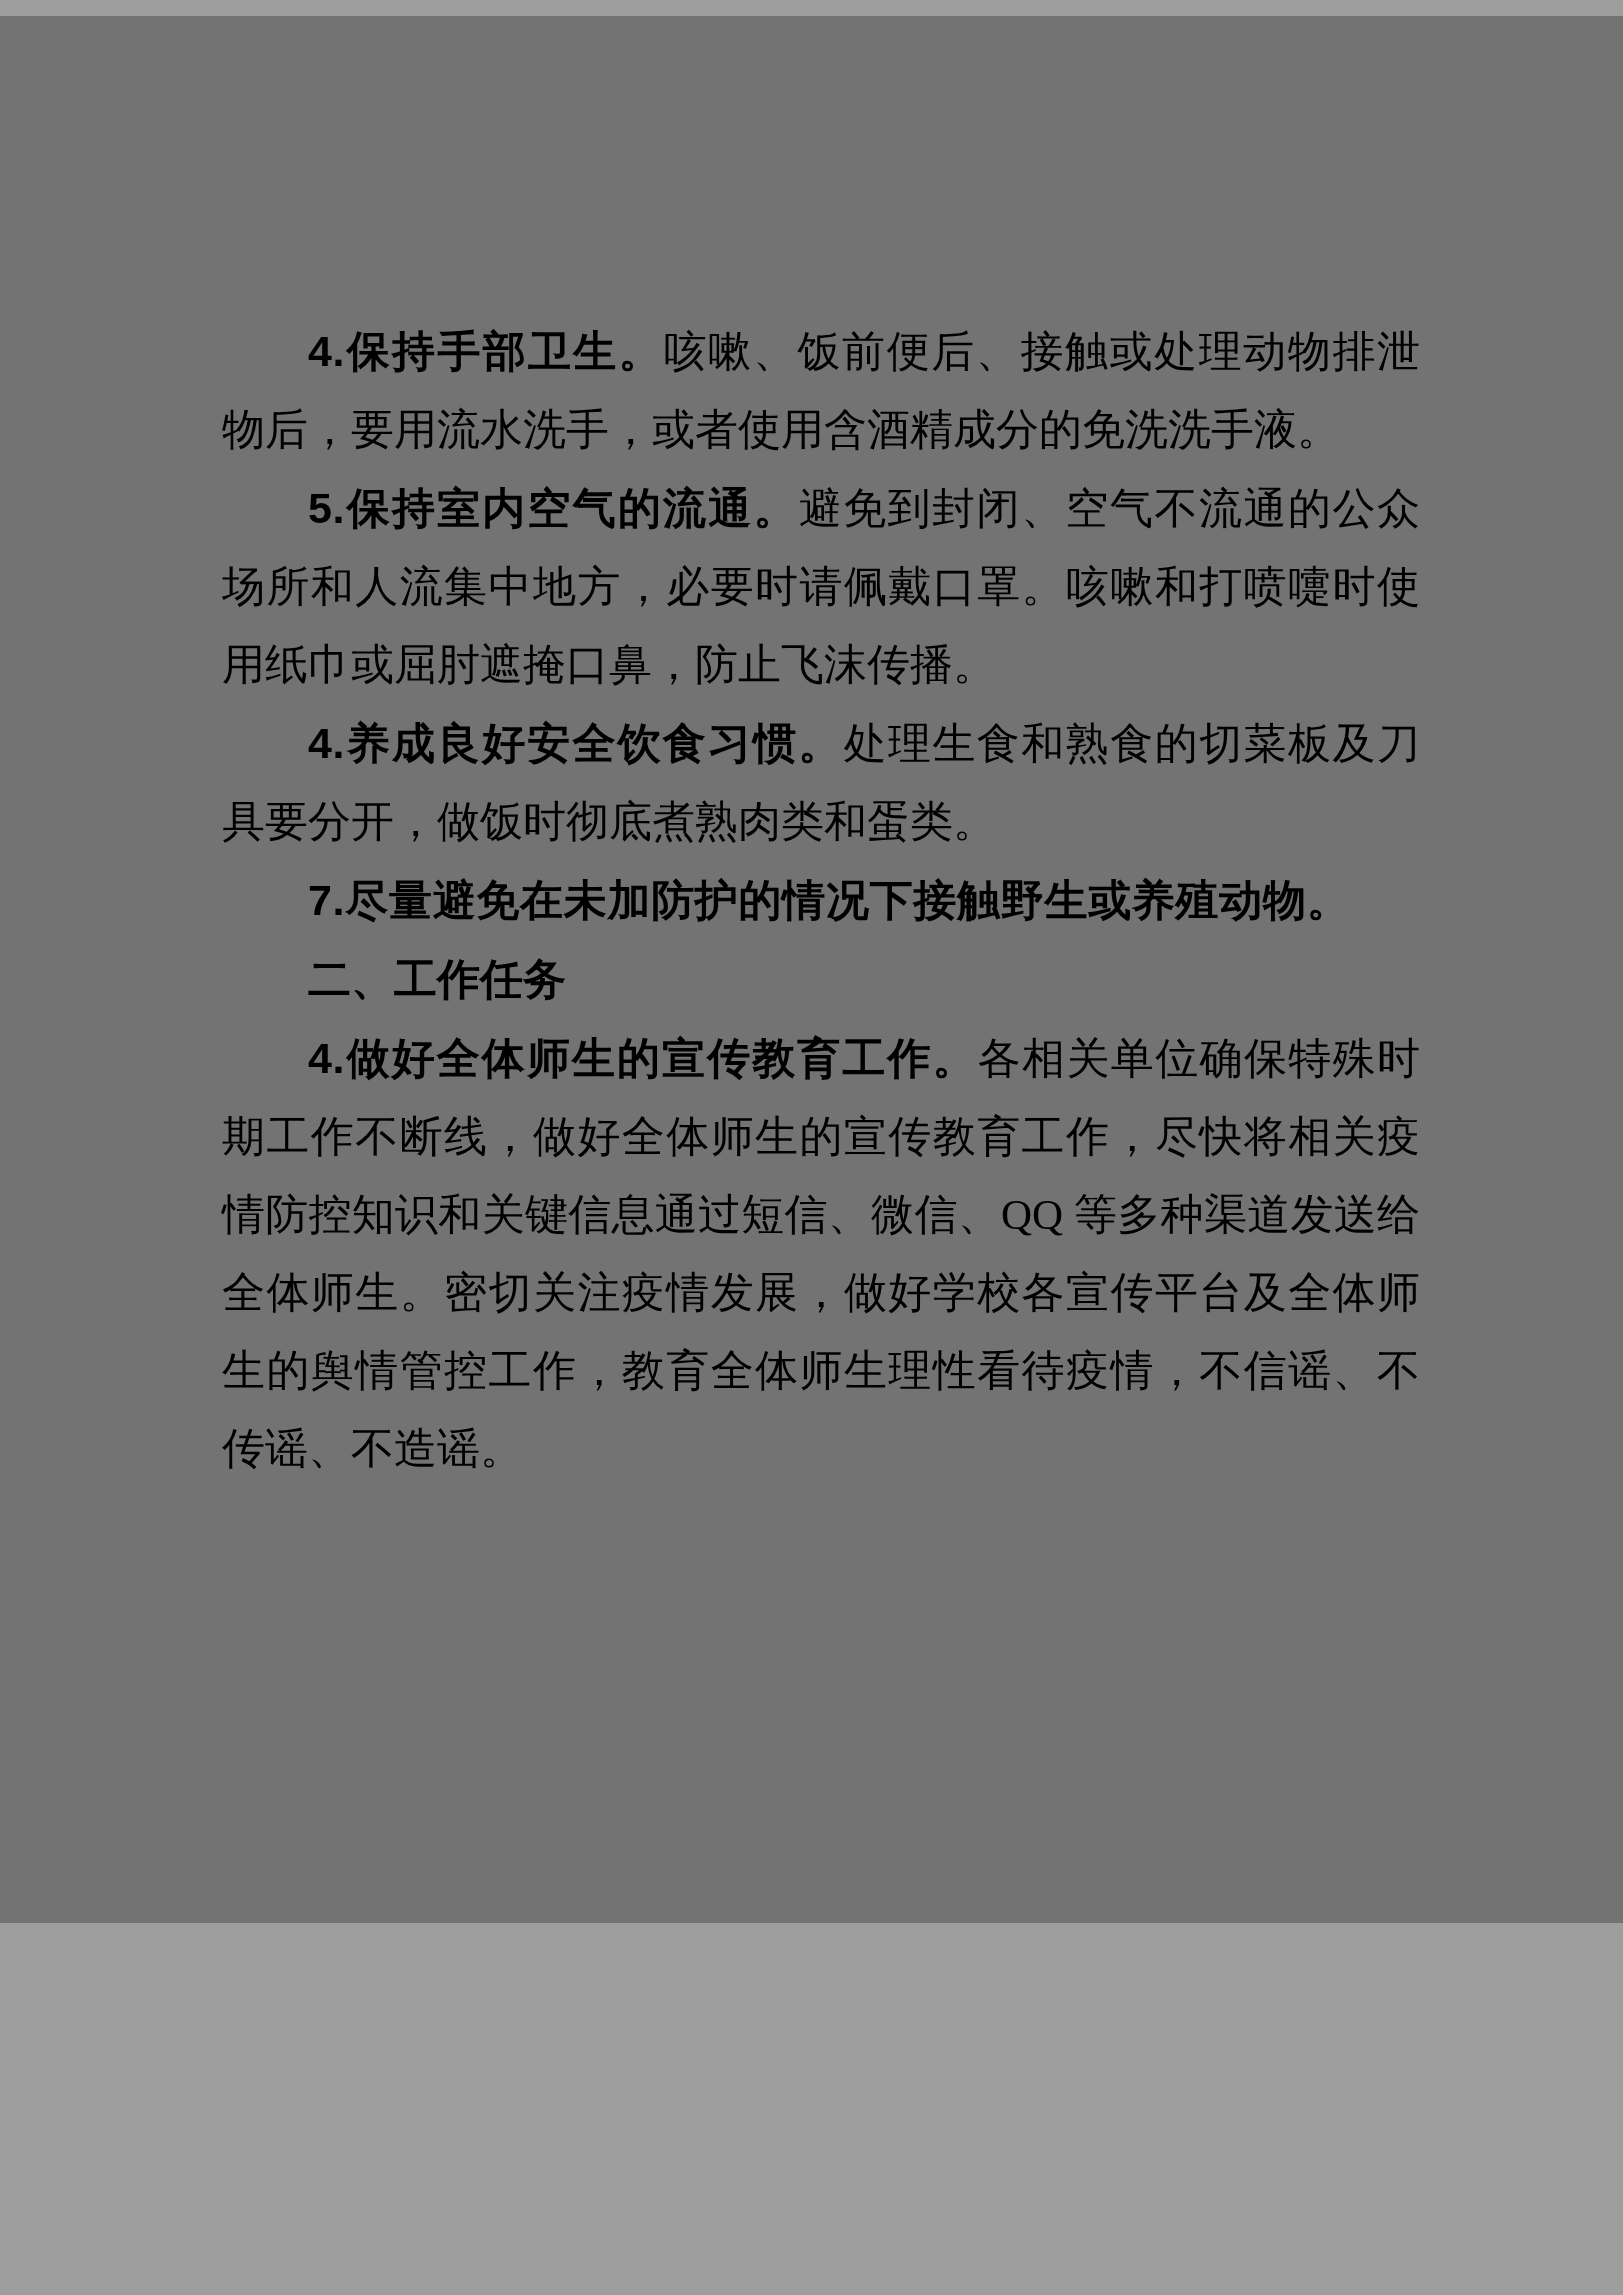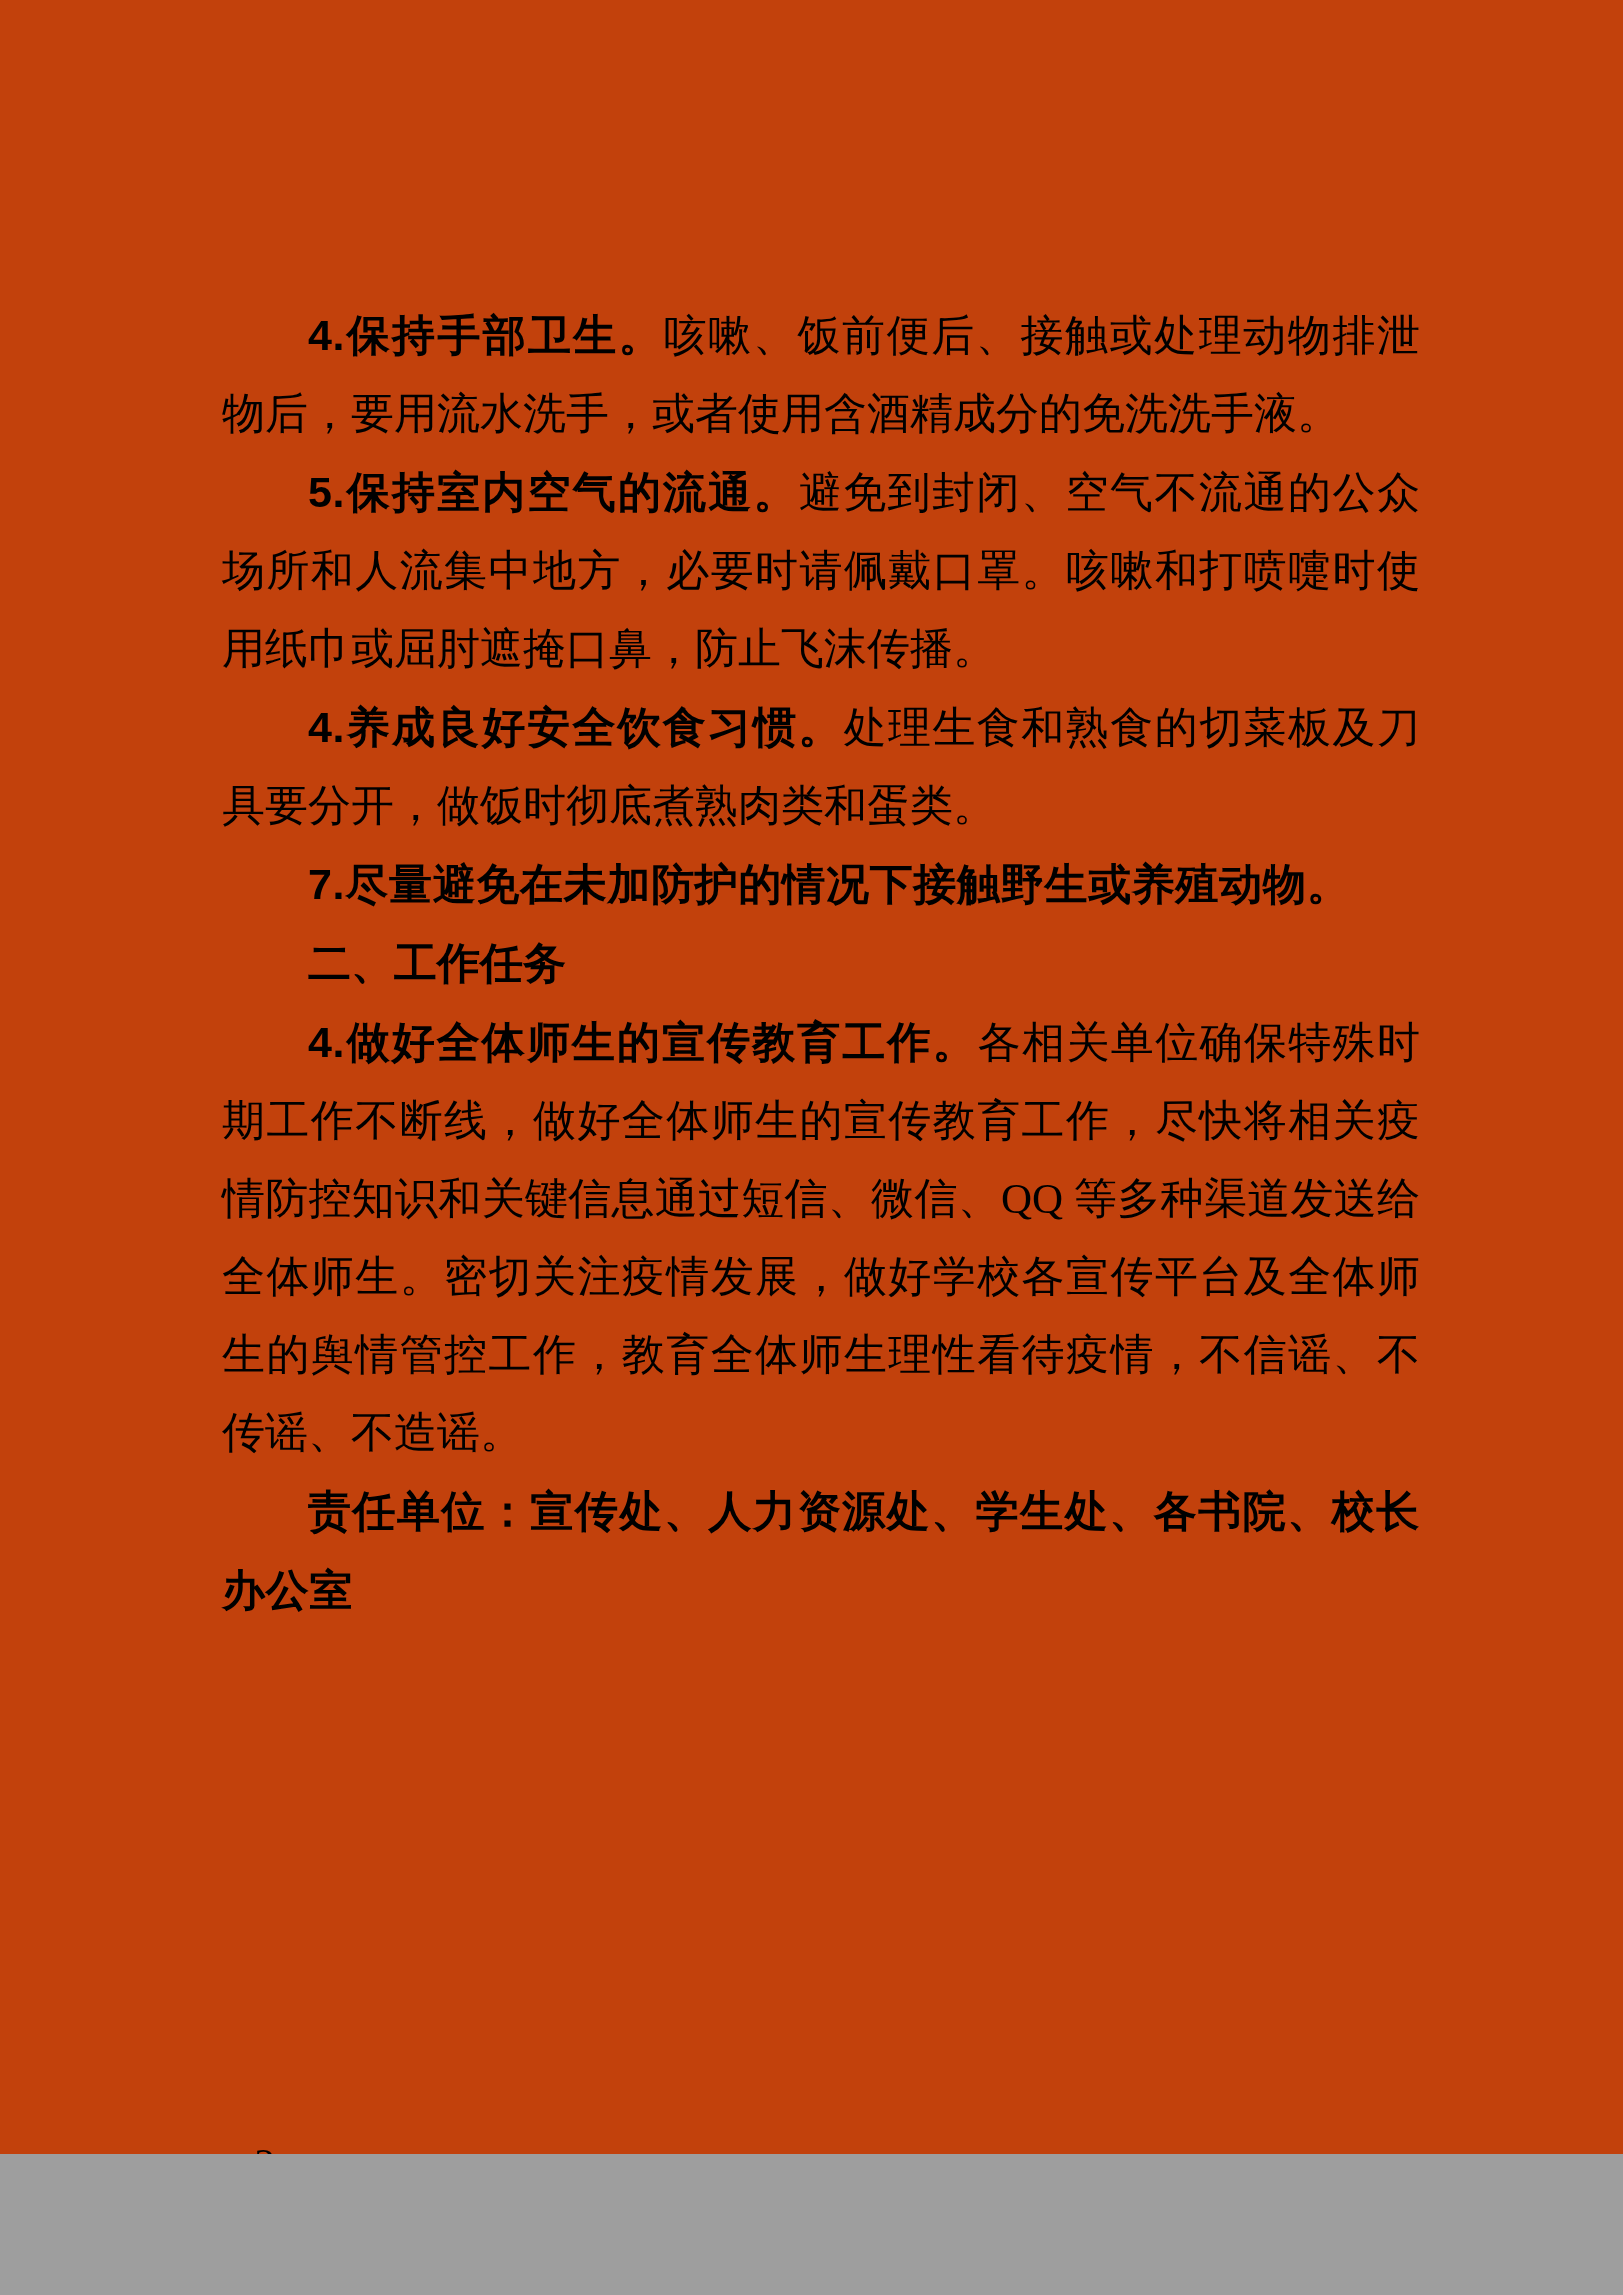--- a/index.html
+++ b/index.html
@@ -4,23 +4,23 @@
 <style>
   * { box-sizing: border-box; }
   html, body {
     margin: 0;
     padding: 0;
     background: #9e9e9e;
   }
   .page {
     position: relative;
     width: 1623px;
-    height: 2154px;
-    margin: 0 auto;
-    background: #c2410c;
+    height: 1907px;
+    margin: 16px auto;
+    background: #737373;
     overflow: hidden;
     font-family: "Liberation Serif", "DejaVu Serif", serif;
     color: #000000;
   }
   .content {
     position: absolute;
     left: 222px;
     top: 296px;
     width: 1198px;
   }
@@ -67,20 +67,19 @@
 
     <p class="para"><span class="lead-bold">4.养成良好安全饮食习惯。</span><span>处理生食和熟食的切菜板及刀具要分开，做饭时彻底煮熟肉类和蛋类。</span></p>
 
     <p class="para"><span class="lead-bold">7.尽量避免在未加防护的情况下接触野生或养殖动物。</span><span></span></p>
 
 
     <p class="para"><span class="heading">二、工作任务</span></p>
 
     <p class="para"><span class="lead-bold">4.做好全体师生的宣传教育工作。</span><span>各相关单位确保特殊时期工作不断线，做好全体师生的宣传教育工作，尽快将相关疫情防控知识和关键信息通过短信、微信、QQ 等多种渠道发送给全体师生。密切关注疫情发展，做好学校各宣传平台及全体师生的舆情管控工作，教育全体师生理性看待疫情，不信谣、不传谣、不造谣。</span></p>
 
-    <p class="para"><span class="lead-bold">责任单位：宣传处、人力资源处、学生处、各书院、校长办公室</span></p>
 
 
   </div>
 
   <div class="page-number">- 2 -</div>
 </div>
 
 
 </body></html>

